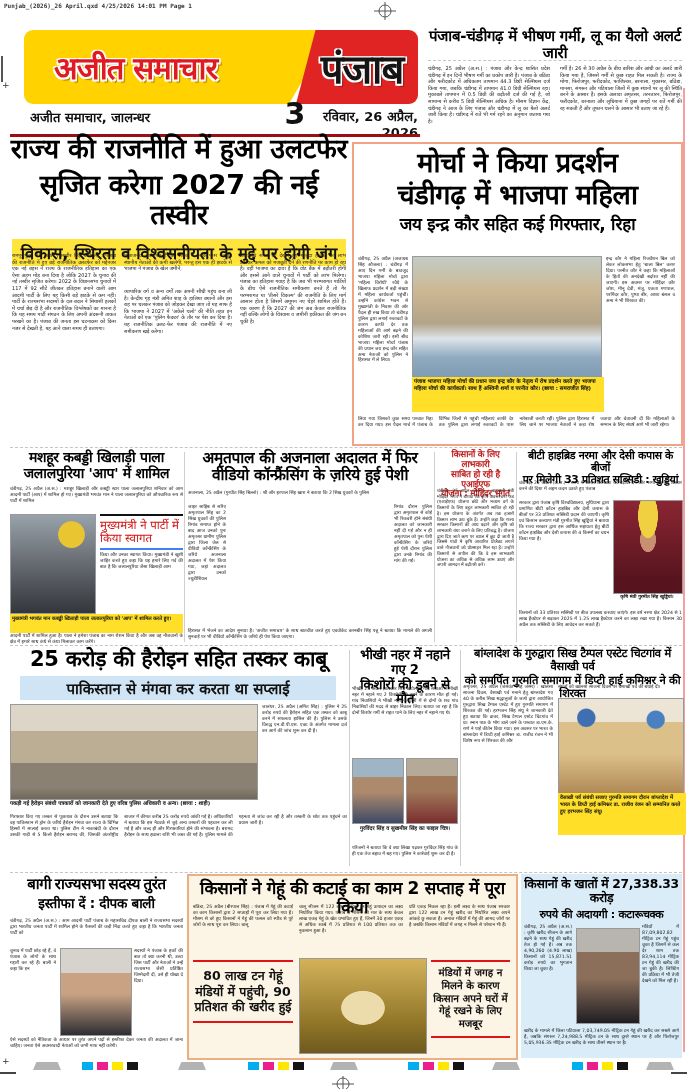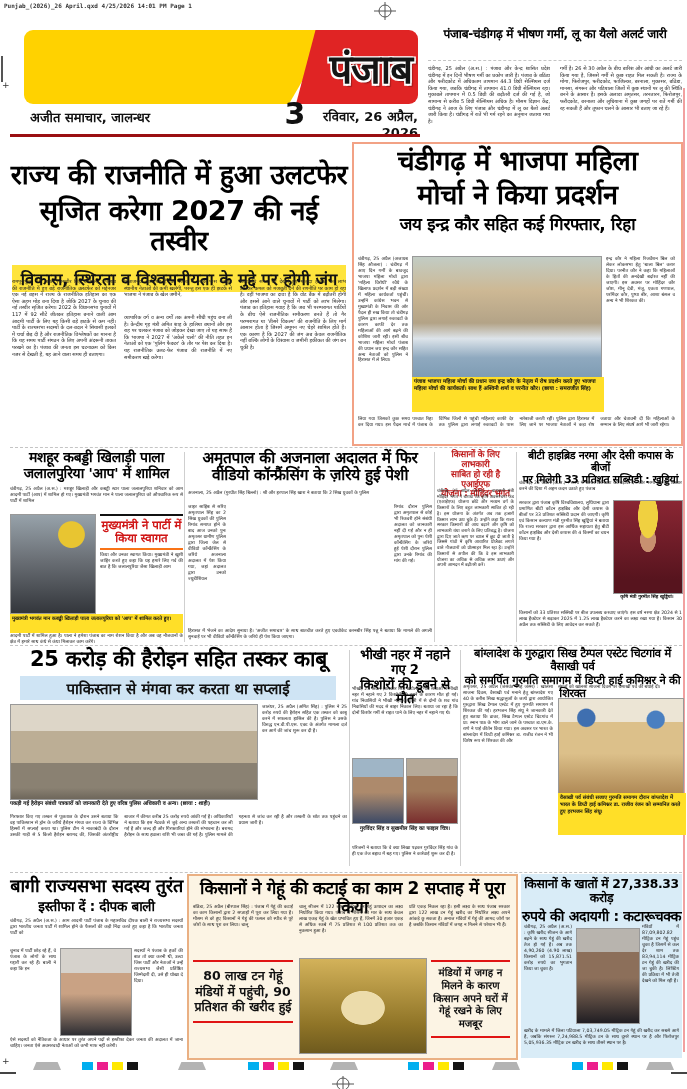--- a/index.html
+++ b/index.html
@@ -16,21 +16,21 @@
   .ph-kabaddi{background:radial-gradient(circle at 72% 20%,#e8c531 0 13%,transparent 14%),linear-gradient(180deg,#97a2aa 0%,#6b7076 45%,#33363b 100%);}
   .ph-amritpal{background:linear-gradient(180deg,#cdc7bc 0 32%,#aeb2b8 32% 58%,#eceae6 58% 78%,#70757d 100%);}
   .ph-minister{background:radial-gradient(ellipse at 50% 16%,#f0d040 0 20%,transparent 21%),radial-gradient(ellipse at 50% 42%,#c89070 0 16%,transparent 17%),linear-gradient(180deg,#8a2633,#57141e 85%);}
   .ph-police{background:linear-gradient(180deg,#ddd6c8 0 28%,#bcae95 28% 62%,#8a8172 62% 88%,#6e675b 100%);}
   .ph-teen1{background:linear-gradient(180deg,#9fb5c6 0 28%,#ad8a6c 28% 52%,#3d4a66 100%);}
   .ph-teen2{background:linear-gradient(180deg,#b5a998 0 26%,#a0795a 26% 50%,#7a2e2e 100%);}
   .ph-sangat{background:radial-gradient(circle at 22% 20%,#3f6fb0 0 7%,transparent 8%),radial-gradient(circle at 78% 22%,#4a7fc0 0 7%,transparent 8%),linear-gradient(180deg,#ece5d5 0 24%,#dcc08a 24% 58%,#b08a56 100%);}
   .ph-deepak{background:linear-gradient(180deg,#d6d2cc 0 28%,#c9a284 28% 52%,#2e2e33 100%);}
   .ph-wheat{background:radial-gradient(ellipse at 50% 52%,#ecdcab 0 24%,transparent 25%),linear-gradient(180deg,#d3b25a,#8f7427 70%,#6e5a1e 100%);}
   .ph-katar{background:linear-gradient(180deg,#b8b4ae 0 24%,#8c6f5a 24% 52%,#201e23 100%);}
-  .redbox{border-top:2px solid #111;border-bottom:2px solid #f97316;color:#d01616;font-weight:700;text-align:center;line-height:1.15;}
+  .redbox{border-top:2px solid #111;border-bottom:2px solid #3b82f6;color:#d01616;font-weight:400;line-height:1.15;}
   .blkbox{border-top:2.5px solid #000;border-bottom:2.5px solid #000;font-weight:800;text-align:center;text-decoration:underline;line-height:1.35;}
   .redrule-box{border-top:2.5px solid #e01414;border-bottom:2.5px solid #e01414;font-weight:800;text-align:center;line-height:1.25;color:#111;}
   .ybox{background:#ffdf28;font-weight:800;text-align:center;}
   .vline{background:#cfcfcf;width:1px;}
   .hdash{border-top:1px dashed #c4c4c4;}
   .cmyk{display:flex;gap:4px;}
   .cmyk span{width:11px;height:8px;display:block;}
   .graymark{background:#b3b3b3;clip-path:polygon(12% 0,88% 0,100% 100%,0 100%);}
   .outline-w{text-shadow:-1.5px -1.5px 0 #fff,1.5px -1.5px 0 #fff,-1.5px 1.5px 0 #fff,1.5px 1.5px 0 #fff,2.5px 2.5px 1px rgba(60,10,10,.45);}
 </style>
@@ -45,49 +45,50 @@
     <line x1="0" y1="9" x2="22" y2="9" stroke="#555" stroke-width="1"></line>
     <line x1="11" y1="0" x2="11" y2="18" stroke="#555" stroke-width="1"></line>
   </svg>
   <div class="abs" style="left:2px;top:80px;font-size:9px;color:#333;">+</div>
   <div class="abs" style="left:683px;top:88px;width:2px;height:964px;background:#f2a0a0;"></div>
   <div class="abs" style="left:1px;top:56px;width:1.5px;height:26px;background:#555;"></div>
 
   <div class="abs" style="left:24px;top:30px;width:394px;height:74px;">
     <div class="abs" style="left:0;top:0;width:308px;height:74px;background:#ffd200;border-radius:9px 0 0 9px;clip-path:polygon(0 0,100% 0,86% 100%,0 100%);"></div>
     <div class="abs" style="left:272px;top:0;width:122px;height:74px;background:#e02424;border-radius:0 9px 9px 0;clip-path:polygon(16% 0,100% 0,100% 100%,0 100%);"></div>
-    <div class="abs outline-w" style="left:288px;top:10px;width:100px;text-align:right;font-size:40px;font-weight:800;color:#151515;letter-spacing:-1px;">पंजाब</div>
+    <div class="abs outline-w" style="left:30px;top:16px;font-size:31px;font-weight:800;color:#e01a22;letter-spacing:-1px;">अजीत समाचार</div>
+    <div class="abs outline-w" style="left:288px;top:10px;width:100px;text-align:center;font-size:40px;font-weight:800;color:#151515;letter-spacing:-1px;">पंजाब</div>
   </div>
   <div class="abs" style="left:30px;top:108px;font-size:13px;font-weight:800;color:#111;">अजीत समाचार, जालन्धर</div>
   <div class="abs" style="left:278px;top:96px;width:34px;text-align:center;font-size:30px;font-weight:800;color:#111;">3</div>
   <div class="abs" style="left:312px;top:107px;width:106px;text-align:right;font-size:13px;font-weight:800;color:#111;">रविवार, 26 अप्रैल, 2026</div>
   <div class="abs" style="left:10px;top:134px;width:410px;height:3px;background:#9a0f12;"></div>
 
   <div class="abs" style="left:428px;top:28px;width:254px;height:112px;">
-    <div class="hl" style="font-size:12px;">पंजाब-चंडीगढ़ में भीषण गर्मी, लू का यैलो अलर्ट जारी</div>
+    <div class="hl" style="font-size:15px;">पंजाब-चंडीगढ़ में भीषण गर्मी, लू का यैलो अलर्ट जारी</div>
     <div class="abs hdash" style="left:0;top:32px;width:254px;"></div>
     <div class="abs bt" style="left:0;top:37px;width:122px;height:74px;">चंडीगढ़, 25 अप्रैल (अ.स.) : पंजाब और केन्द्र शासित प्रदेश चंडीगढ़ में इन दिनों भीषण गर्मी का प्रकोप जारी है। पंजाब के बठिंडा और फरीदकोट में अधिकतम तापमान 44.3 डिग्री सेल्सियस दर्ज किया गया, जबकि चंडीगढ़ में तापमान 41.0 डिग्री सेल्सियस रहा। मुकाबले तापमान में 0.5 डिग्री की बढ़ौतरी दर्ज की गई है, जो सामान्य से करीब 5 डिग्री सेल्सियस अधिक है। मौसम विज्ञान केंद्र, चंडीगढ़ ने आज के लिए पंजाब और चंडीगढ़ में लू का यैलो अलर्ट जारी किया है। चंडीगढ़ में रातें भी गर्म रहने का अनुमान जताया गया है।</div>
     <div class="abs bt" style="left:132px;top:37px;width:122px;height:74px;">गर्मी है। 26 से 30 अप्रैल के बीच बारिश और आंधी का अलर्ट जारी किया गया है, जिससे गर्मी से कुछ राहत मिल सकती है। राज्य के मोगा, फिरोजपुर, फरीदकोट, फाजिल्का, बरनाला, मुक्तसर, बठिंडा, मानसा, संगरूर और पटियाला जिलों में कुछ स्थानों पर लू की स्थिति बनने के आसार हैं। इसके अलावा अमृतसर, तरनतारन, फिरोजपुर, फरीदकोट, बरनाला और लुधियाना में कुछ जगहों पर रातें गर्मी की रह सकती हैं और तूफान चलने के आसार भी बताए जा रहे हैं।</div>
   </div>
 
-  <div class="abs" style="left:10px;top:156px;width:338px;height:304px;">
+  <div class="abs" style="left:10px;top:130px;width:338px;height:304px;">
     <div class="hl" style="font-size:27px;margin-top:4px;">राज्य की राजनीति में हुआ उलटफेर</div>
     <div class="hl" style="font-size:27px;margin-top:6px;">सृजित करेगा 2027 की नई तस्वीर</div>
     <div class="ybox" style="margin:8px 2px 0;font-size:16.5px;padding:2px 0;background:#ffe43c;">विकास, स्थिरता व विश्वसनीयता के मुद्दे पर होगी जंग</div>
     <div class="abs bt" style="left:2px;top:122px;width:104px;height:180px;">रामपुराफूल, 25 अप्रैल (जसवीर सिंह थर्मिंगल) : पंजाब की राजनीति में हुए बड़े राजनीतिक उलटफेर को मद्देनजर एक नई बहस ने राज्य के राजनीतिक इतिहास का एक ऐसा अहम मोड़ बना दिया है जोकि 2027 के चुनाव की नई तस्वीर सृजित करेगा। 2022 के विधानसभा चुनावों में 117 में 92 सीटें जीतकर इतिहास बनाने वाली आम आदमी पार्टी के लिए यह किसी बड़े झटके से कम नहीं। पार्टी के राज्यसभा सदस्यों के दल-बदल ने सियासी हलकों में चर्चा छेड़ दी है और राजनीतिक विश्लेषकों का मानना है कि यह समय पार्टी संगठन के लिए अपनी अंदरूनी ताकत परखने का है। पंजाब की जनता इस घटनाक्रम को किस नजर से देखती है, यह आने वाला समय ही बताएगा।</div>
     <div class="abs" style="left:114px;top:122px;width:108px;height:180px;">
       <div class="bt" style="height:36px;">चिंताजनक बात यह है कि पंजाब में उसके पास मजबूत स्थानीय नेताओं की कमी खलेगी, परन्तु इस एक ही झटके से भाजपा ने पंजाब के खेल जमीनें,</div>
       <div class="bt" style="height:50px;">व्यापारिक वर्ग व अन्य वर्गों तक अपनी सीधी पहुंच बना ली है। केन्द्रीय गृह मंत्री अमित शाह के हालिया बयानों और इस राह पर चलकर पंजाब को जोड़कर देखा जाए तो यह साफ है कि भाजपा ने 2027 में 'अकेले चलो' की नीति तहत इन नेताओं को एक 'पुलिंग फैक्टर' के तौर पर पेश कर दिया है। यह राजनीतिक उलट-फेर पंजाब की राजनीति में नए समीकरण खड़े करेगा।</div>
     </div>
     <div class="abs bt" style="left:230px;top:122px;width:106px;height:180px;">मध्यावधि समय को देखते हुए मौजूदा हालात का लाभ उठाकर कमल को मजबूती देने की रणनीति पर काम हो रहा है। वहीं भाजपा का दावा है कि वोट बैंक में बढ़ौतरी होगी और इससे आने वाले चुनावों में पार्टी को लाभ मिलेगा। पंजाब का इतिहास गवाह है कि जब भी परम्परागत पार्टियों के बीच ऐसे राजनीतिक समीकरण बनते हैं तो गैर परम्परागत या 'तीसरे विकल्प' की राजनीति के लिए मार्ग आसान होता है जिसमें अमूमन नए चेहरे शामिल होते हैं। एक कारण है कि 2027 की जंग अब केवल राजनीतिक नहीं बल्कि लोगों के विश्वास व जमीनी हकीकत की जंग बन चुकी है।</div>
   </div>
 
   <div class="abs" style="left:352px;top:142px;width:327px;height:300px;border:2px solid #f2a285;background:#fff;">
+    <div class="hl" style="font-size:27px;margin-top:4px;">मोर्चा ने किया प्रदर्शन</div>
     <div class="hl" style="font-size:27px;margin-top:2px;">चंडीगढ़ में भाजपा महिला</div>
-    <div class="hl" style="font-size:27px;margin-top:4px;">मोर्चा ने किया प्रदर्शन</div>
     <div class="hl" style="font-size:17px;margin-top:5px;">जय इन्द्र कौर सहित कई गिरफ्तार, रिहा</div>
     <div class="abs bt2" style="left:4px;top:112px;width:50px;height:158px;">चंडीगढ़, 25 अप्रैल (अजायब सिंह औजला) : चंडीगढ़ में आए दिन गर्मी के बावजूद भाजपा महिला मोर्चा द्वारा 'महिला विरोधी' रवैये के खिलाफ प्रदर्शन में बड़ी संख्या में महिला कार्यकर्ता पहुंचीं। उन्होंने कांग्रेस भवन से मुख्यमंत्री के निवास की ओर पैदल ही रुख किया तो चंडीगढ़ पुलिस द्वारा लगाई रुकावटों के कारण काफी देर तक महिलाओं की आगे बढ़ने की कोशिश जारी रही। इसी बीच भाजपा महिला मोर्चा पंजाब की प्रधान जय इन्द्र कौर सहित अन्य नेताओं को पुलिस ने हिरासत में ले लिया।</div>
     <div class="abs ph ph-protest" style="left:58px;top:112px;width:188px;height:120px;"></div>
     <div class="abs cap" style="left:58px;top:233px;width:188px;height:33px;">पंजाब भाजपा महिला मोर्चा की प्रधान जय इन्द्र कौर के नेतृत्व में रोष प्रदर्शन करते हुए भाजपा महिला मोर्चा की कार्यकर्ता। साथ हैं अश्विनी शर्मा व परनीत कौर। (छाया : समराजीत सिंह)</div>
     <div class="abs bt2" style="left:252px;top:112px;width:69px;height:158px;">इन्द्र कौर ने महिला रिजर्वेशन बिल को लेकर लोकसभा हेतु 'बाला बिल' करार दिया। परनीत कौर ने कहा कि महिलाओं के हितों की अनदेखी बर्दाश्त नहीं की जाएगी। इस अवसर पर मोहिंदर कौर जोश, मीनू देवी, मंजू, एकता गणपाल, परमिंदर कौर, पुष्पा बीर, आशा बंसल व अन्य ने भी शिरकत की।</div>
     <div class="abs bt2" style="left:4px;top:272px;width:317px;height:24px;column-count:4;column-gap:6px;">लिया गया जिसको कुछ समय पश्चात रिहा कर दिया गया। इस पैदल मार्च में पंजाब के विभिन्न जिलों से पहुंची महिलाएं काफी देर तक पुलिस द्वारा लगाई रुकावटों के पास नारेबाजी करती रहीं। पुलिस द्वारा हिरासत में लिए जाने पर भाजपा नेताओं ने कड़ा रोष जताया और चेतावनी दी कि महिलाओं के सम्मान के लिए संघर्ष आगे भी जारी रहेगा।</div>
   </div>
 
   <div class="abs hdash" style="left:10px;top:447px;width:672px;"></div>
 
@@ -161,42 +162,42 @@
     <div class="hl" style="font-size:11.3px;margin-top:2px;">को समर्पित गुरमति समागम में डिप्टी हाई कमिश्नर ने की शिरक्त</div>
     <div class="abs bt2" style="left:0;top:36px;width:90px;height:186px;">अमृतसर, 25 अप्रैल (जसवंत सिंह जस्स) : खालसा साजना दिवस, वैसाखी पर्व मनाने हेतु बांग्लादेश गए 40 के करीब सिख श्रद्धालुओं के जत्थे द्वारा आयोजित गुरुद्वारा सिख टैम्पल एस्टेट में हुए गुरमति समागम में शिरकत की गई। हरभजन सिंह संधू ने जानकारी देते हुए बताया कि ढाका, सिख टैम्पल एस्टेट चिटगांव में प्रा: स्नान पाठ के भोग डाले जाने के पश्चात डा.एम.के. राणे ने पाई कीर्तन किया गया। इस अवसर पर भारत के बांग्लादेश में डिप्टी हाई कमिश्नर डा. राजीव रंजन ने भी विशेष रूप से शिरकत की और</div>
     <div class="abs bt2" style="left:95px;top:36px;width:124px;height:12px;">संगतों को खालसा साजना दिवस पर     वैसाखी पर्व की बधाई दी।</div>
     <div class="abs ph ph-sangat" style="left:95px;top:50px;width:124px;height:94px;"></div>
     <div class="abs cap" style="left:95px;top:145px;width:124px;height:40px;font-size:5.2px;">वैसाखी पर्व संबंधी सजाए गुरमति समागम दौरान बांग्लादेश में भारत के डिप्टी हाई कमिश्नर डा. राजीव रंजन को सम्मानित करते हुए हरभजन सिंह संधू।</div>
   </div>
 
   <div class="abs hdash" style="left:10px;top:872px;width:672px;"></div>
 
   <div class="abs" style="left:10px;top:876px;width:173px;height:182px;">
-    <div class="hl" style="font-size:18px;">बागी राज्यसभा सदस्य तुरंत</div>
+    <div class="hl" style="font-size:15px;font-family:Liberation Serif, serif;">बागी राज्यसभा सदस्य तुरंत</div>
     <div class="hl" style="font-size:13.5px;margin-top:3px;">इस्तीफा दें : दीपक बाली</div>
     <div class="abs bt2" style="left:0;top:42px;width:173px;height:28px;">चंडीगढ़, 25 अप्रैल (अ.स.) : आम आदमी पार्टी पंजाब के महासचिव दीपक बाली ने राज्यसभा सदस्यों द्वारा भारतीय जनता पार्टी में शामिल होने के फैसलों की कड़ी निंदा करते हुए कहा है कि भारतीय जनता पार्टी को</div>
     <div class="abs bt2" style="left:0;top:72px;width:46px;height:86px;">चुनाव में पार्टी छोड़ रहे हैं, वे पंजाब के लोगों के साथ गद्दारी कर रहे हैं। बाली ने कहा कि इन</div>
     <div class="abs ph ph-deepak" style="left:50px;top:72px;width:70px;height:86px;"></div>
     <div class="abs bt2" style="left:124px;top:72px;width:49px;height:86px;">सदस्यों ने पंजाब के हकों की बात तो क्या करनी थी, उल्टा जिस पार्टी और नेताओं ने उन्हें राज्यसभा जैसी प्रतिष्ठित जिम्मेदारी दी, उसे ही धोखा दे दिया।</div>
     <div class="abs bt2" style="left:0;top:161px;width:173px;height:21px;">ऐसे सदस्यों को नैतिकता के आधार पर तुरंत अपने पदों से इस्तीफा देकर जनता की अदालत में जाना चाहिए। जनता ऐसे अवसरवादी नेताओं को कभी माफ नहीं करेगी।</div>
   </div>
 
   <div class="abs" style="left:187px;top:874px;width:327px;height:182px;border:2px solid #eab083;background:#fcf4e4;">
     <div class="hl" style="font-size:17px;margin-top:3px;">किसानों ने गेहूं की कटाई का काम 2 सप्ताह में पूरा किया</div>
     <div class="abs bt2" style="left:4px;top:28px;width:100px;height:50px;">बठिंडा, 25 अप्रैल (बीरपाल सिंह) : पंजाब में गेहूं की कटाई का काम किसानों द्वारा 2 सप्ताहों में पूरा कर लिया गया है। मौसम से डरे हुए किसानों ने गेहूं की फसल को स्पीड से पूरे जोरों के साथ पूरा कर लिया। चालू</div>
     <div class="abs bt2" style="left:110px;top:28px;width:104px;height:50px;">चालू सीजन में 122 लाख मीट्रिक टन गेहूं उत्पादन का लक्ष्य निर्धारित किया गया। पंजाब में मौसम की मार के साथ केवल लाख एकड़ गेहूं के खेत प्रभावित हुए हैं, जिनमें 30 हजार एकड़ से अधिक रकबे में 75 प्रतिशत से 100 प्रतिशत तक का नुकसान हुआ है।</div>
     <div class="abs bt2" style="left:220px;top:28px;width:101px;height:50px;">प्रति एकड़ निकल रहा है। इसी लक्ष्य के साथ पंजाब सरकार द्वारा 122 लाख टन गेहूं खरीद का निर्धारित लक्ष्य अपने आंकड़े छू सकता है। अनाज मंडियों में गेहूं की आमद जोरों पर है जबकि किसान मंडियों में जगह न मिलने से परेशान भी हैं।</div>
     <div class="abs redrule-box" style="left:4px;top:84px;width:100px;font-size:12.5px;padding:6px 0;background:#fcf4e4;">80 लाख टन गेहूं मंडियों में पहुंची, 90 प्रतिशत की खरीद हुई</div>
     <div class="abs ph ph-wheat" style="left:110px;top:82px;width:126px;height:94px;"></div>
     <div class="abs redrule-box" style="left:242px;top:84px;width:79px;font-size:10.2px;padding:5px 0;background:#fcf4e4;">मंडियों में जगह न मिलने के कारण किसान अपने घरों में गेहूं रखने के लिए मजबूर</div>
   </div>
 
   <div class="abs" style="left:521px;top:874px;width:161px;height:184px;background:#d9ecf7;">
     <div class="hl" style="font-size:12.3px;margin-top:4px;">किसानों के खातों में 27,338.33 करोड़</div>
-    <div class="hl" style="font-size:14px;margin-top:3px;">रुपये की अदायगी : कटारूचक्क</div>
+    <div class="hl" style="font-size:11px;margin-top:3px;">रुपये की अदायगी : कटारूचक्क</div>
     <div class="abs bt2" style="left:3px;top:50px;width:48px;height:102px;">चंडीगढ़, 25 अप्रैल (अ.स.) : कृषि खरीद सीजन के आगे बढ़ने के साथ गेहूं की खरीद तेज हो गई है। अब तक 4,90,260 (4.90 लाख) किसानों को 15,871.51 करोड़ रुपये का भुगतान किया जा चुका है।</div>
     <div class="abs ph ph-katar" style="left:55px;top:54px;width:62px;height:94px;"></div>
     <div class="abs bt2" style="left:121px;top:50px;width:37px;height:102px;">मंडियों में 87,09,802.82 मीट्रिक टन गेहूं पहुंच चुका है जिसमें से कल देर शाम तक 83,94,114 मीट्रिक टन गेहूं की खरीद की जा चुकी है। लिफ्टिंग की प्रक्रिया में भी तेजी देखने को मिल रही है।</div>
     <div class="abs bt2" style="left:3px;top:154px;width:155px;height:28px;">खरीद के मामले में जिला पटियाला 7,03,749.05 मीट्रिक टन गेहूं की खरीद कर सबसे आगे है, जबकि संगरूर 7,24,988.5 मीट्रिक टन के साथ दूसरे स्थान पर है और फिरोजपुर 5,05,936.35 मीट्रिक टन खरीद के साथ तीसरे स्थान पर है।</div>
   </div>
 
   <div class="abs" style="left:2px;top:1056px;font-size:9px;color:#333;">+</div>
   <div class="abs graymark" style="left:33px;top:1062px;width:28px;height:8px;"></div>
   <div class="abs cmyk" style="left:82px;top:1062px;">
     <span style="background:#00aeef;"></span>

